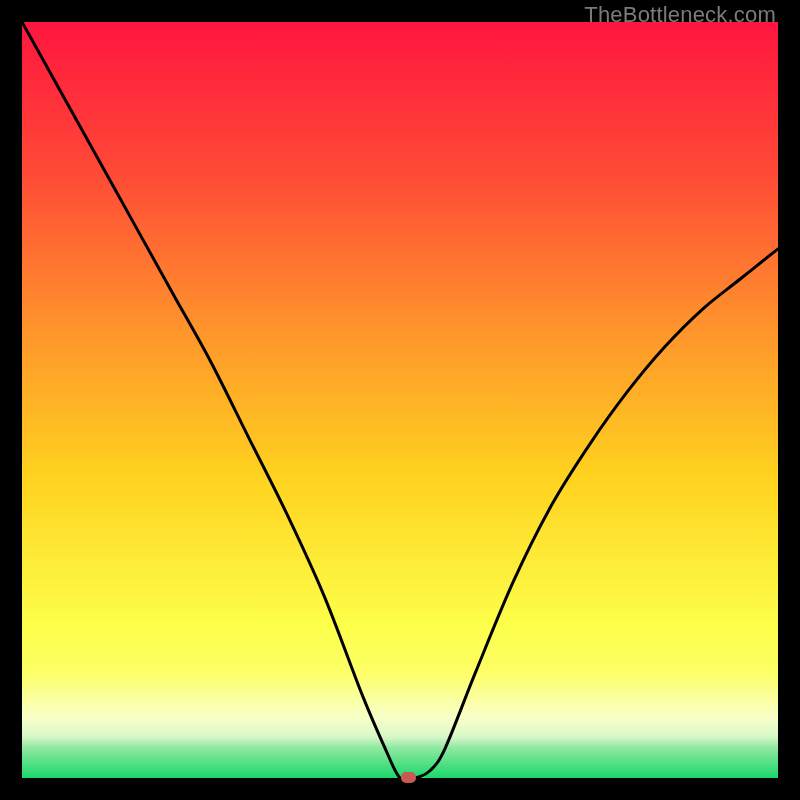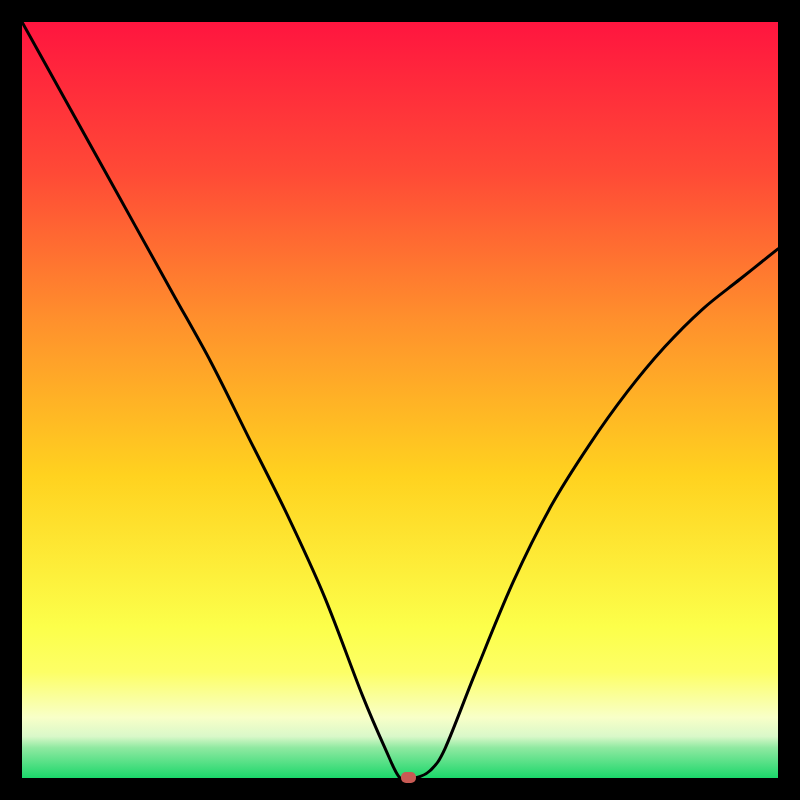--- a/index.html
+++ b/index.html
@@ -48,20 +48,21 @@
     width: 15px;
     height: 11px;
     border-radius: 5px;
     background: #c85a54;
   }
 </style>
 </head>
 <body>
 
 <div class="frame">
+  <div class="watermark">TheBottleneck.com</div>
 
   <div class="plot">
     <svg class="gradient" viewBox="0 0 756 756" preserveAspectRatio="none">
       <defs>
         <linearGradient id="bg" x1="0" y1="0" x2="0" y2="1">
           <stop id="g0" offset="0%" stop-color="#ff153f"></stop>
           <stop id="g1" offset="20%" stop-color="#ff4a36"></stop>
           <stop id="g2" offset="40%" stop-color="#ff922c"></stop>
           <stop id="g3" offset="60%" stop-color="#ffd21f"></stop>
           <stop id="g4" offset="80%" stop-color="#fcff4a"></stop>

